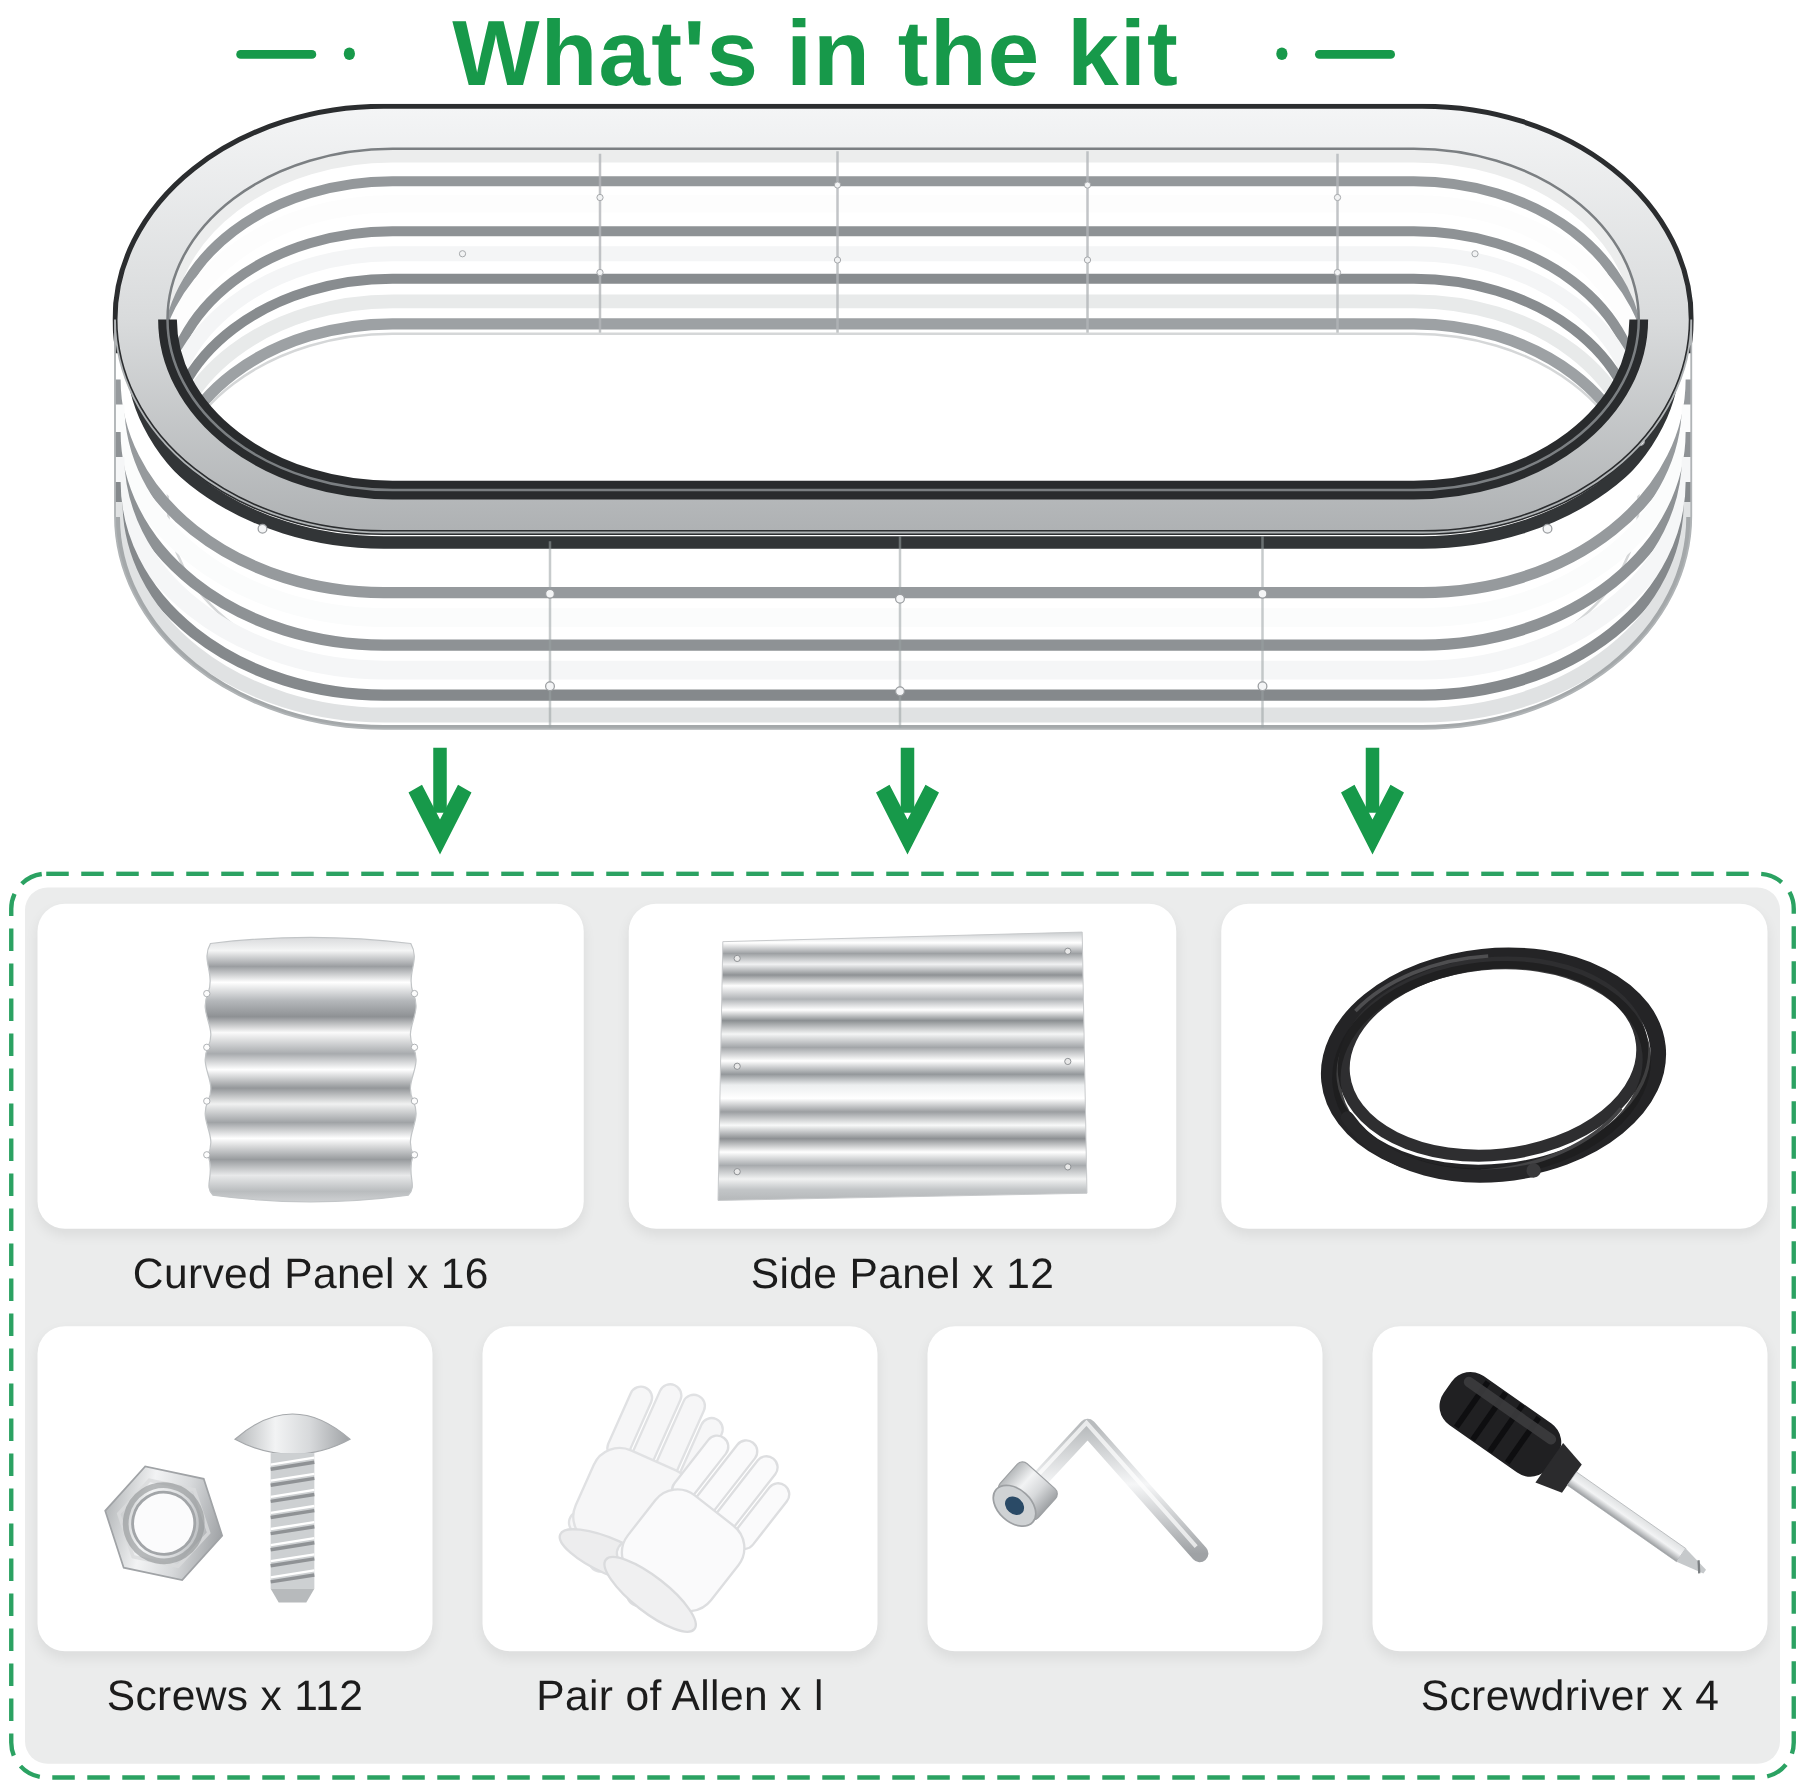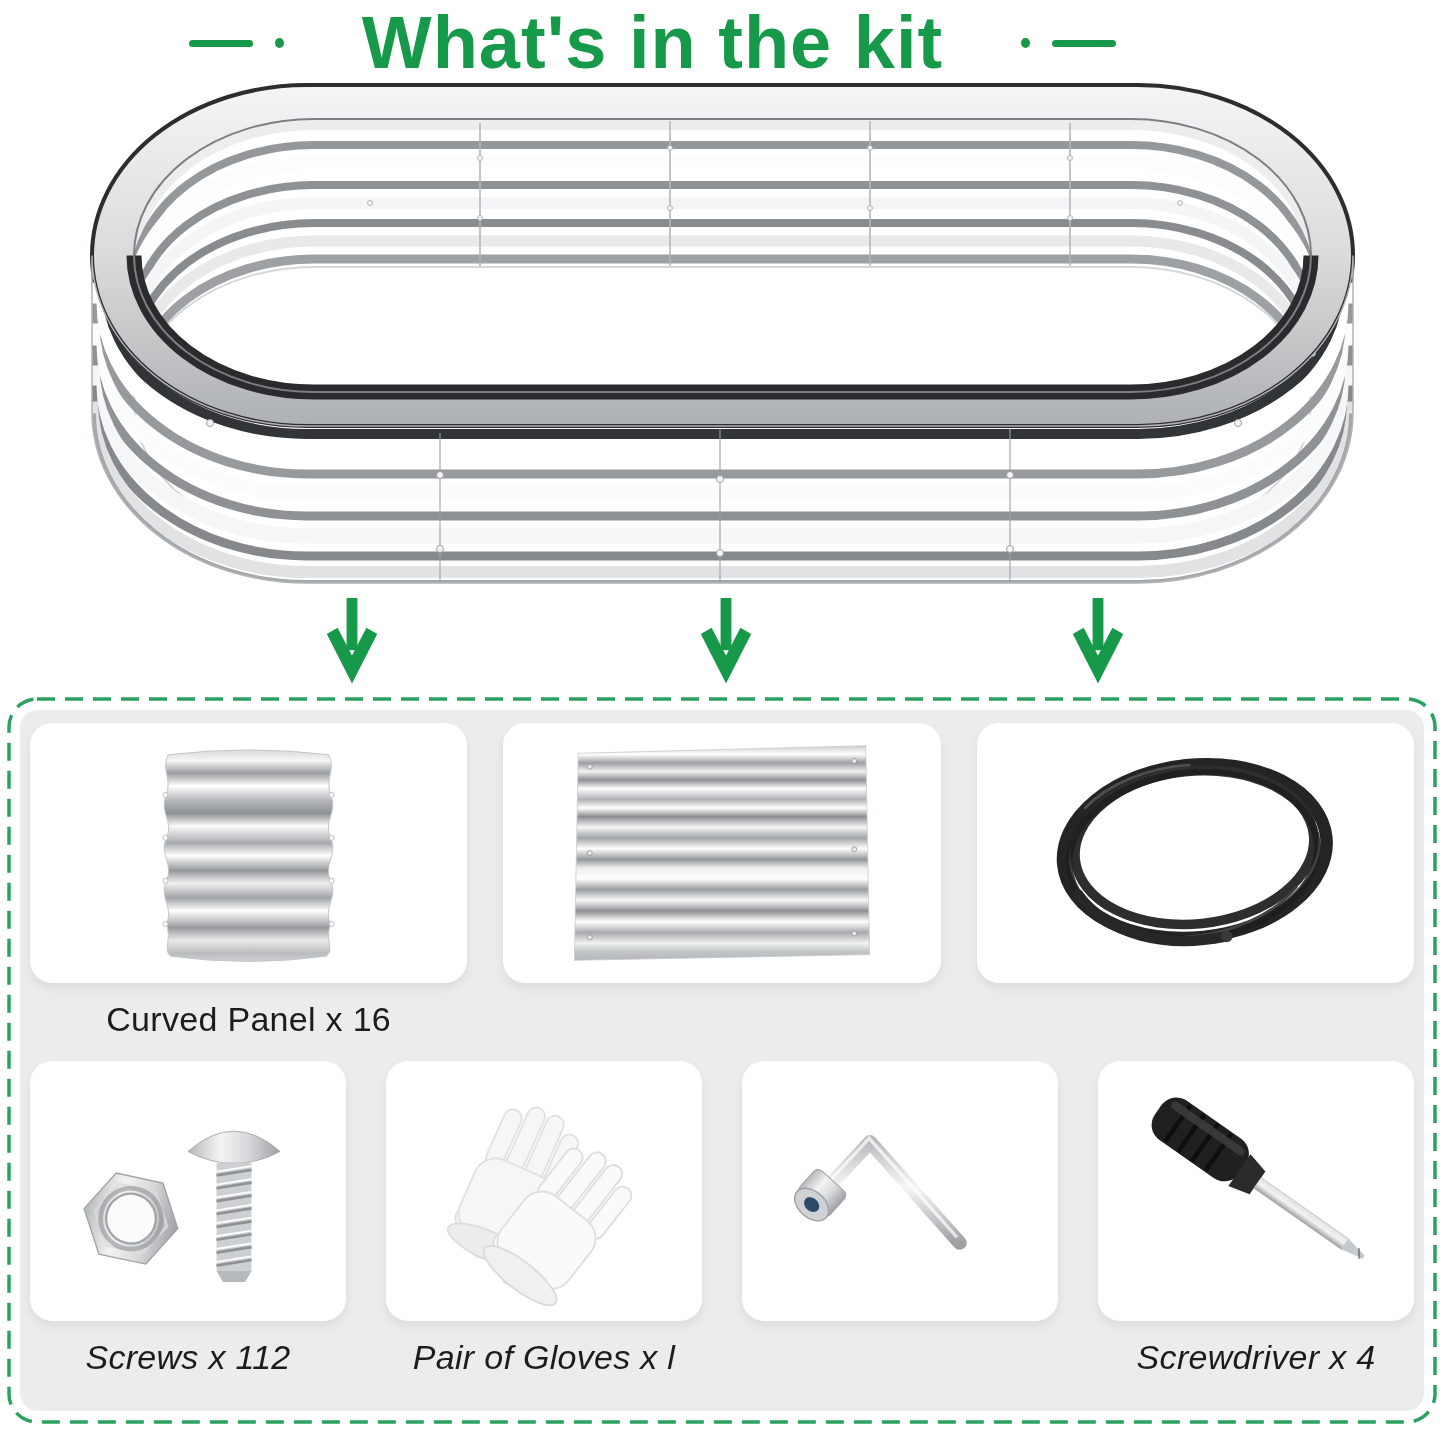--- a/index.html
+++ b/index.html
@@ -23,21 +23,21 @@
   .dn-arrow { position:absolute; top:0; width:64px; height:90px; }
   #arrow-1 { left:320px; } #arrow-2 { left:694px; } #arrow-3 { left:1066px; }
 
   
   #kit-box { position:absolute; left:7px; top:697px; width:1430px; height:727px; }
   #kit-border-svg { position:absolute; left:0; top:0; width:100%; height:100%; }
   #kit-panel { position:absolute; left:13px; top:13px; right:13px; bottom:13px;
                background:#ebecec; border-radius:18px; padding:13px 10px 0 10px; }
   .kit-grid { display:grid; column-gap:36px; }
   #kit-row-1 { grid-template-columns:repeat(3,1fr); }
-  #kit-row-2 { grid-template-columns:repeat(4,1fr); column-gap:40px; margin-top:6px;font-style:italic; }
+  #kit-row-2 { grid-template-columns:repeat(4,1fr); column-gap:40px; margin-top:6px; }
   .kit-cell { display:flex; flex-direction:column; align-items:center; }
   .kit-card { width:100%; height:260px; background:#ffffff; border-radius:22px;
               box-shadow:0 5px 10px rgba(0,0,0,0.07);
               display:flex; align-items:center; justify-content:center; }
   .kit-label { height:72px; display:flex; align-items:center; justify-content:center;
                font-size:34px; color:#1c1c1c; letter-spacing:0.3px; white-space:nowrap; }
 </style>
 </head>
 <body>
 
@@ -236,20 +236,21 @@
             <g fill="#e8e8e8" stroke="#8b8e91" stroke-width="0.8">
               <circle cx="22" cy="30" r="2.6"></circle>
                 <circle cx="298" cy="24" r="2.6"></circle>
               <circle cx="22" cy="120" r="2.6"></circle>
                 <circle cx="298" cy="116" r="2.6"></circle>
               <circle cx="22" cy="208" r="2.6"></circle>
                 <circle cx="298" cy="204" r="2.6"></circle>
             </g>
           </svg>
         </div>
+        <div class="kit-label">Side Panel x 12</div>
       </div>
 
       <div class="kit-cell">
         <div class="kit-card">
           <svg width="310" height="230" viewBox="0 0 320 240">
             <g transform="rotate(-6 160 120)" fill="none">
               <ellipse cx="160" cy="118" rx="138" ry="90" stroke="#242426" stroke-width="13"></ellipse>
               <ellipse cx="160" cy="114" rx="125" ry="80" stroke="#2e2e30" stroke-width="10"></ellipse>
               <ellipse cx="158" cy="122" rx="130" ry="86" stroke="#1d1d1f" stroke-width="7" opacity="0.85"></ellipse>
               <path d="M50,62 A135,90 0 0 1 165,28" stroke="#4e4e50" stroke-width="3"></path>
@@ -330,21 +331,21 @@
               <rect x="2" y="-74" width="19" height="78" rx="9.5"></rect>
               <rect x="24" y="-62" width="19" height="66" rx="9.5"></rect>
               <g transform="rotate(-52)">
                   <rect x="-84" y="2" width="20" height="56" rx="10"></rect>
                 </g>
               <rect x="-46" y="-8" width="90" height="86" rx="24"></rect>
               <ellipse cx="0" cy="82" rx="48" ry="15" fill="#f0f0f1" stroke="#dadbdd"></ellipse>
             </g>
           </svg>
         </div>
-        <div class="kit-label">Pair of Gloves x l</div>
+        <div class="kit-label">Pair of Allen x l</div>
       </div>
 
       <div class="kit-cell">
         <div class="kit-card">
           <svg width="280" height="215" viewBox="0 0 300 230">
             <defs>
               <linearGradient id="gSilH" x1="0" y1="0" x2="0" y2="1">
                 <stop offset="0" stop-color="#b9bcbe"></stop>
                   <stop offset="0.45" stop-color="#f5f6f7"></stop>
                 <stop offset="1" stop-color="#9fa2a5"></stop>

